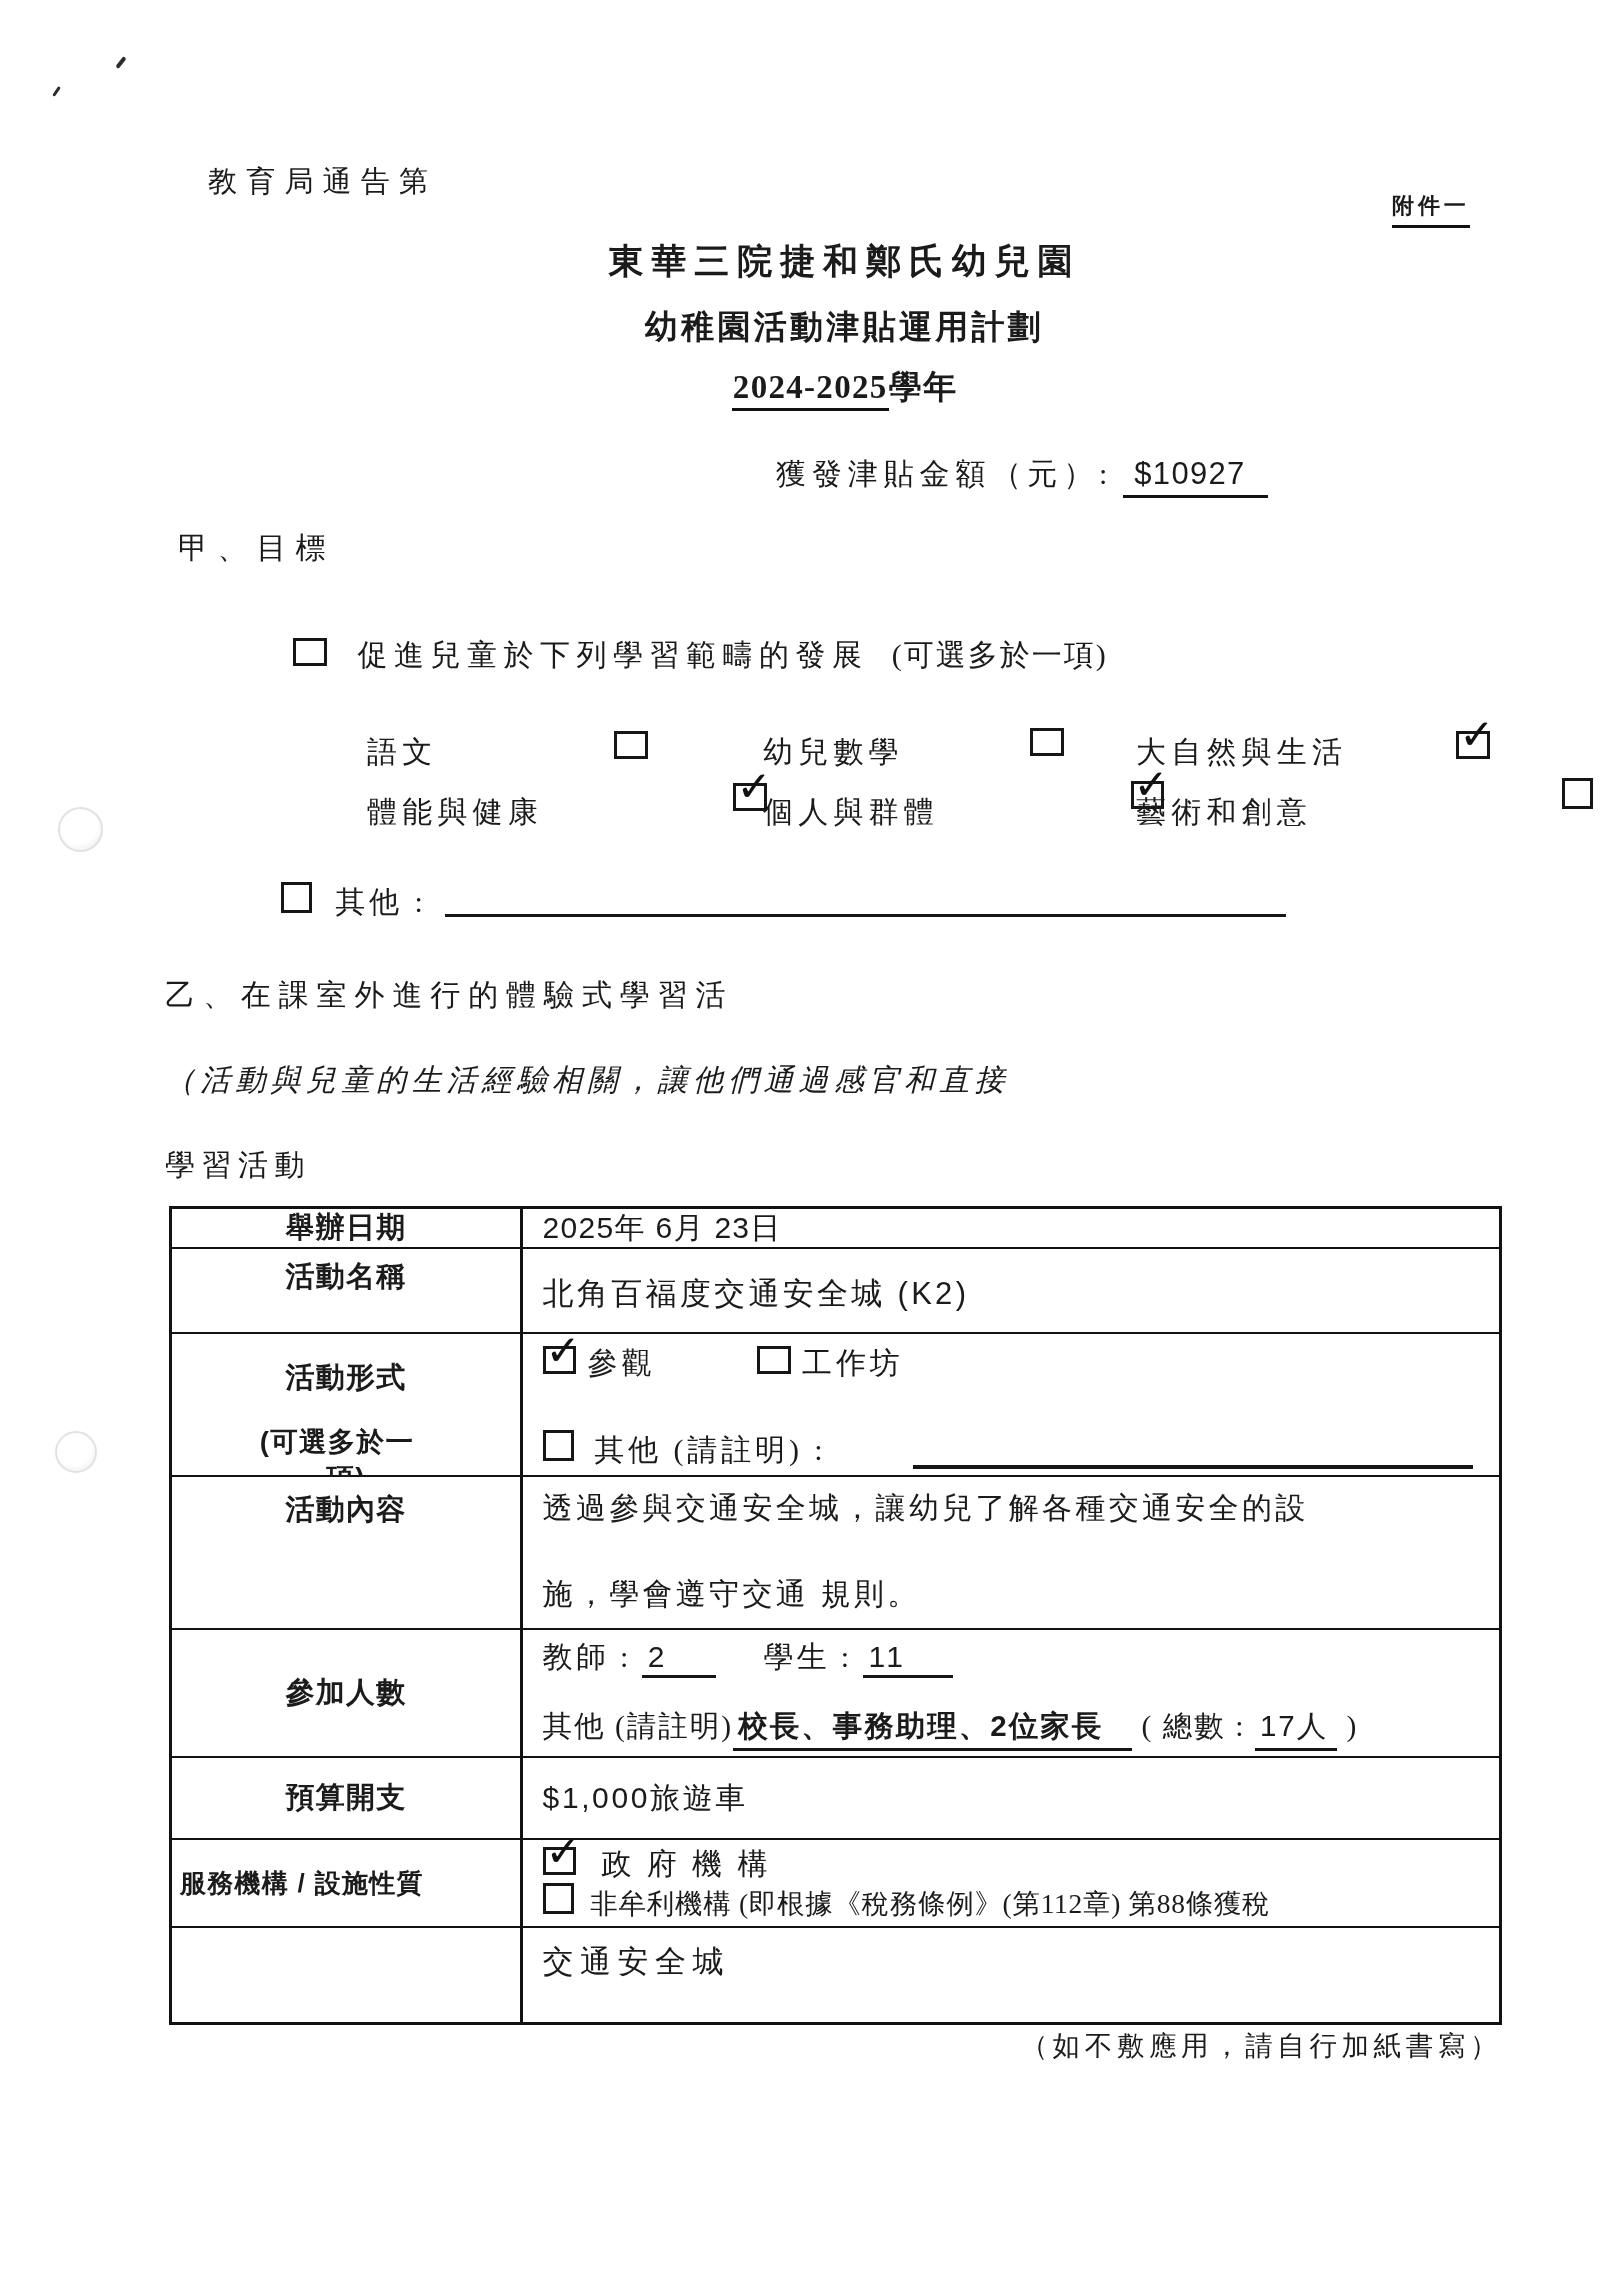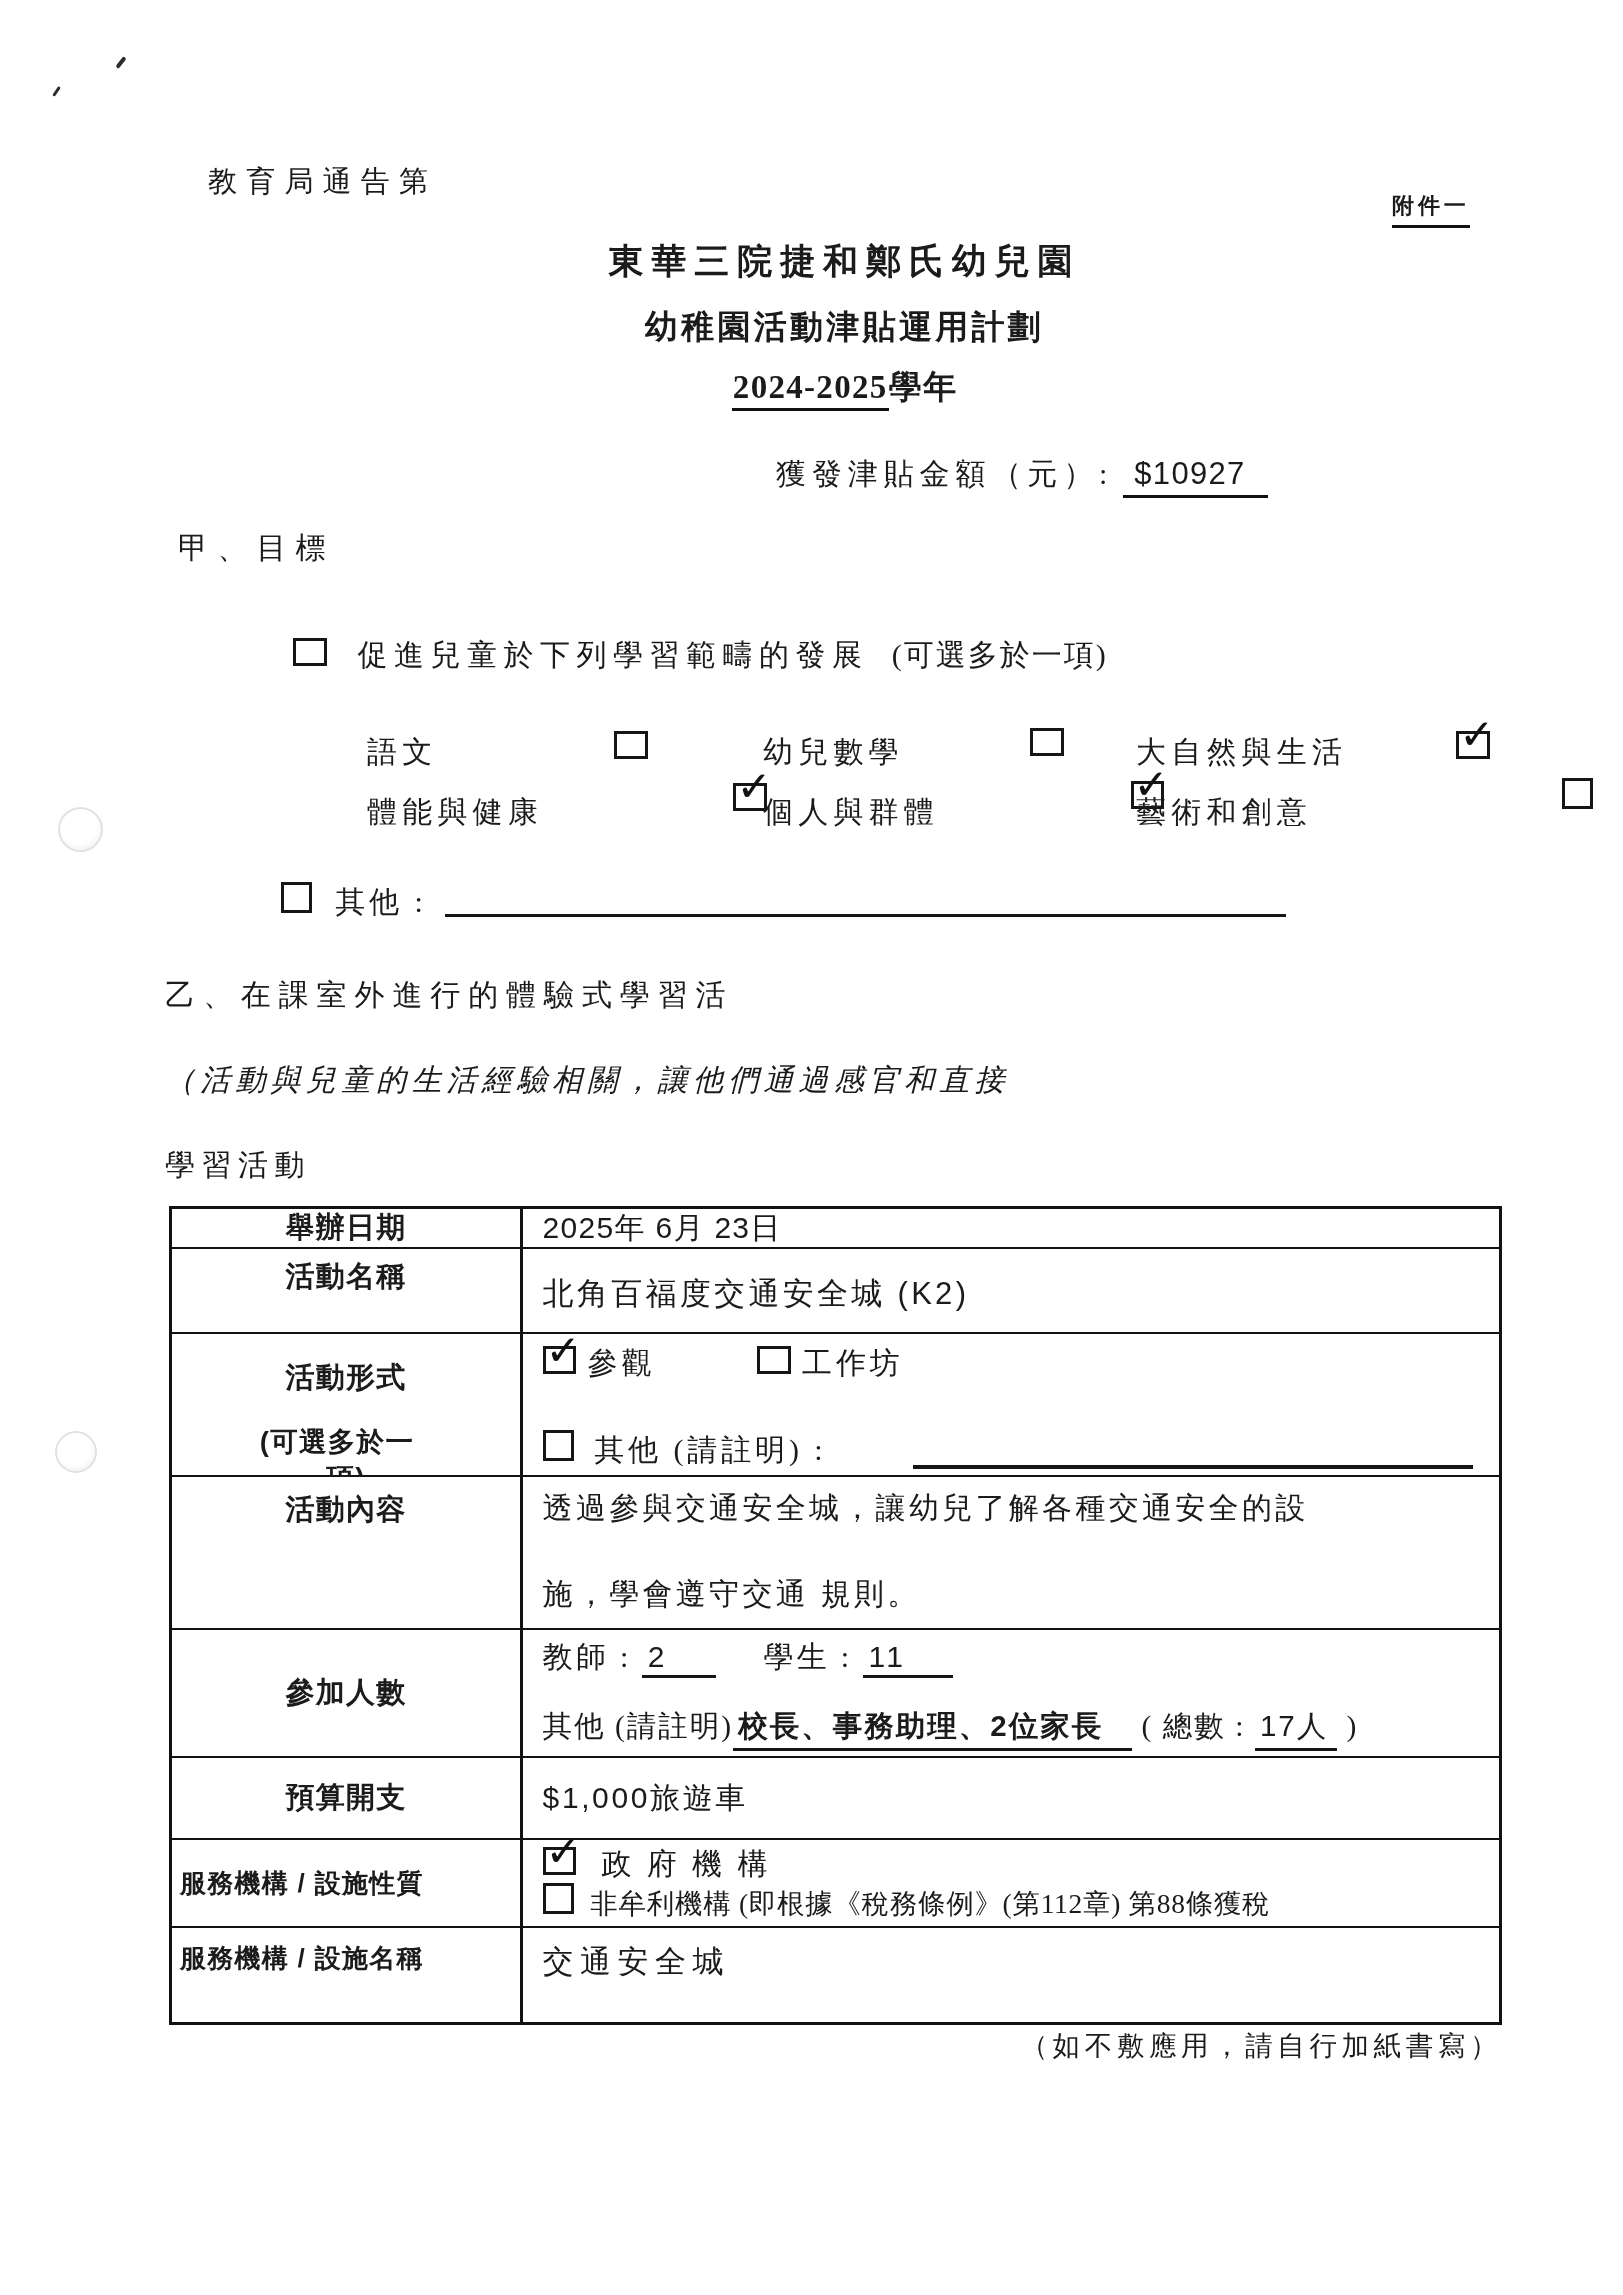--- a/index.html
+++ b/index.html
@@ -259,21 +259,20 @@
           <span style="margin-left:14px;">政 府 機 構</span>
         </div>
         <div class="org-line2">
           <span class="cb sq"></span>
           <span style="margin-left:9.2px;">非牟利機構 (即根據《稅務條例》(第112章) 第88條獲稅</span>
         </div>
       </div>
     </div>
 
     <div class="frow r8">
-      <div class="lcell lefttop">服務機構 / 設施名稱</div>
       <div class="vcell vtop" style="padding-top:13px;"><span class="fill" style="letter-spacing:6.5px;font-size:31px;">交通安全城</span></div>
     </div>
   </div>
 
   <div class="abs footer-note">（如不敷應用，請自行加紙書寫）</div>
 
 </div>
 
 
 </body></html>

